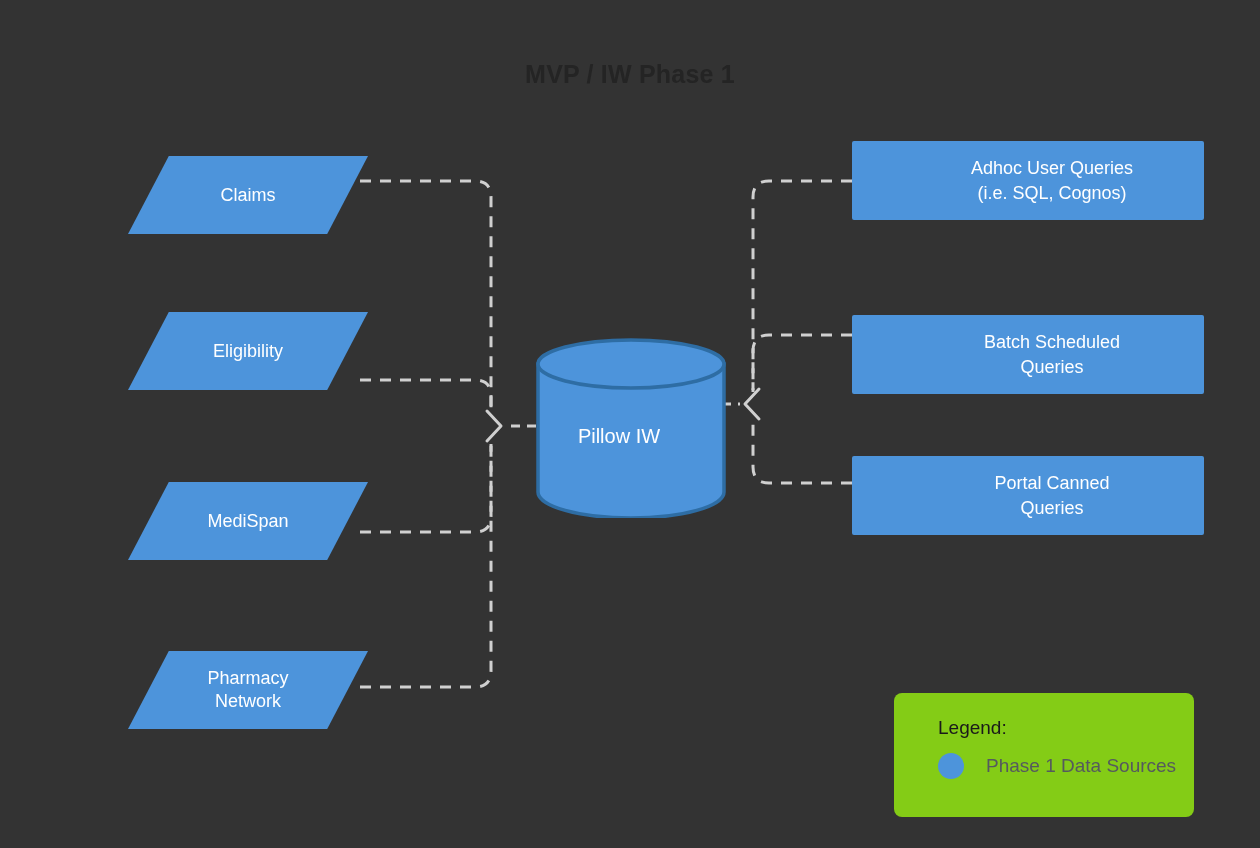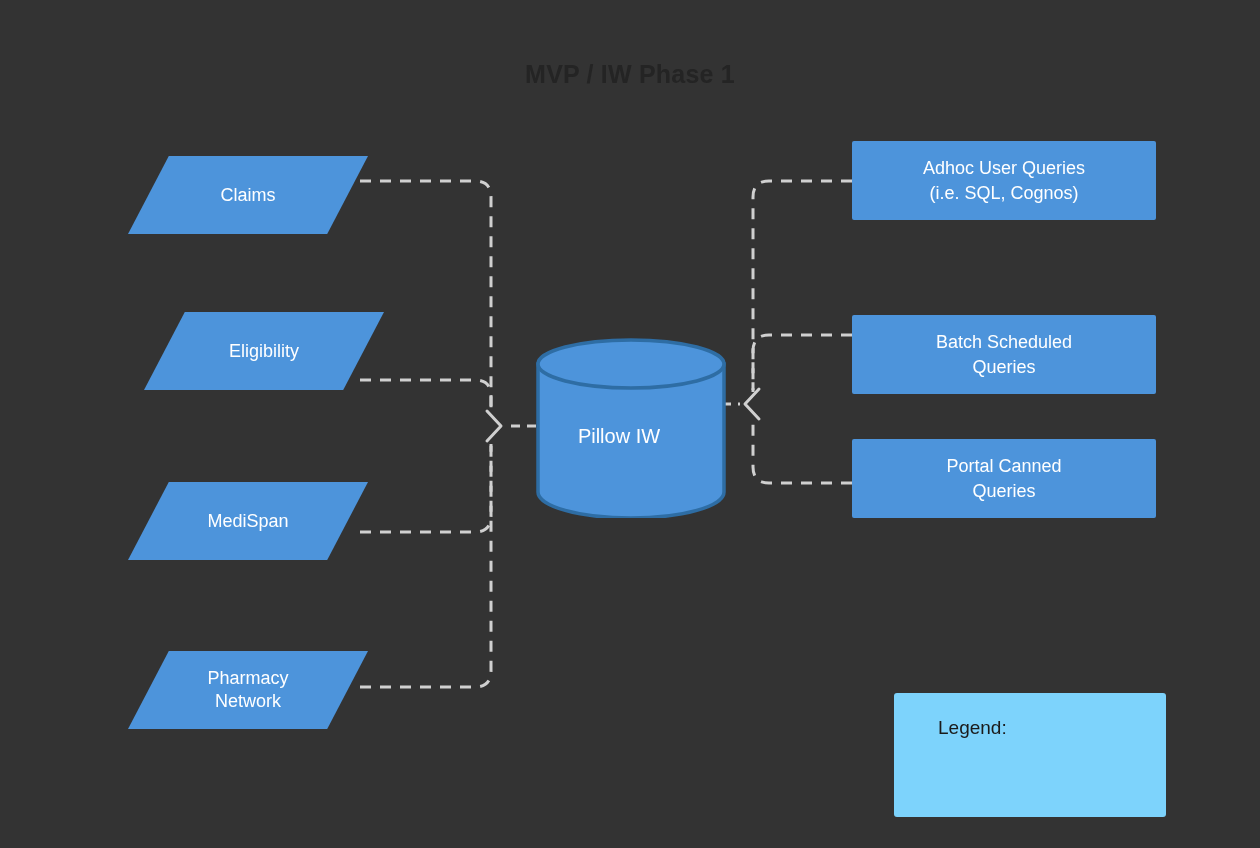--- a/index.html
+++ b/index.html
@@ -78,20 +78,21 @@
     background: #4d94db;
     border-radius: 2px;
     display: flex;
     align-items: center;
     justify-content: center;
     text-align: center;
     color: #ffffff;
     font-size: 18px;
     line-height: 25px;
     white-space: pre-line;
+    padding-left: 48px;
   }
 
   
   #db-node {
     position: absolute;
     left: 536px;
     top: 338px;
     width: 190px;
     height: 180px;
   }
@@ -112,24 +113,24 @@
     font-size: 20px;
     padding-top: 16px;
     box-sizing: border-box;
   }
 
   
   #legend {
     position: absolute;
     left: 894px;
     top: 693px;
-    width: 272px;
+    width: 300px;
     height: 124px;
-    background: #7dd3fc;
-    border-radius: 3px;
+    background: #84cc16;
+    border-radius: 8px;
     box-sizing: border-box;
     padding: 24px 0 0 44px;
   }
   #legend-title {
     font-size: 19px;
     color: #1a1a1a;
     margin-bottom: 14px;
   }
   #legend-row {
     display: flex;
@@ -213,21 +214,21 @@
     </g>
   </svg>
 
   <div id="diagram-title">MVP / IW Phase 1</div>
 
   <div class="source-node" style="left:128px; top:142px;margin-top:14px;">
     <div class="source-shape"></div>
     <div class="source-label">Claims</div>
   </div>
 
-  <div class="source-node" style="left:144px; top:312px;">
+  <div class="source-node" style="left:128px; top:312px;">
     <div class="source-shape"></div>
     <div class="source-label">Eligibility</div>
   </div>
 
   <div class="source-node" style="left:128px; top:651px;">
     <div class="source-shape"></div>
     <div class="source-label">Pharmacy
 Network</div>
   </div>
 
@@ -243,20 +244,24 @@
     </svg>
     <div id="db-label">Pillow IW</div>
   </div>
 
   <div class="consumer-node" style="left:852px; top:141px;">Adhoc User Queries
 (i.e. SQL, Cognos)</div>
 
   <div class="consumer-node" style="left:852px; top:295px;margin-top:20px;">Batch Scheduled
 Queries</div>
 
-  <div class="consumer-node" style="left:852px; top:439px;">Portal Canned
+  <div class="consumer-node" style="left:852px; top:456px;">Portal Canned
 Queries</div>
 
   <div id="legend">
     <div id="legend-title">Legend:</div>
+    <div id="legend-row">
+      <span id="legend-swatch"></span>
+      <span id="legend-text">Phase 1 Data Sources</span>
+    </div>
   </div>
 
 </div>
 
 </body></html>

